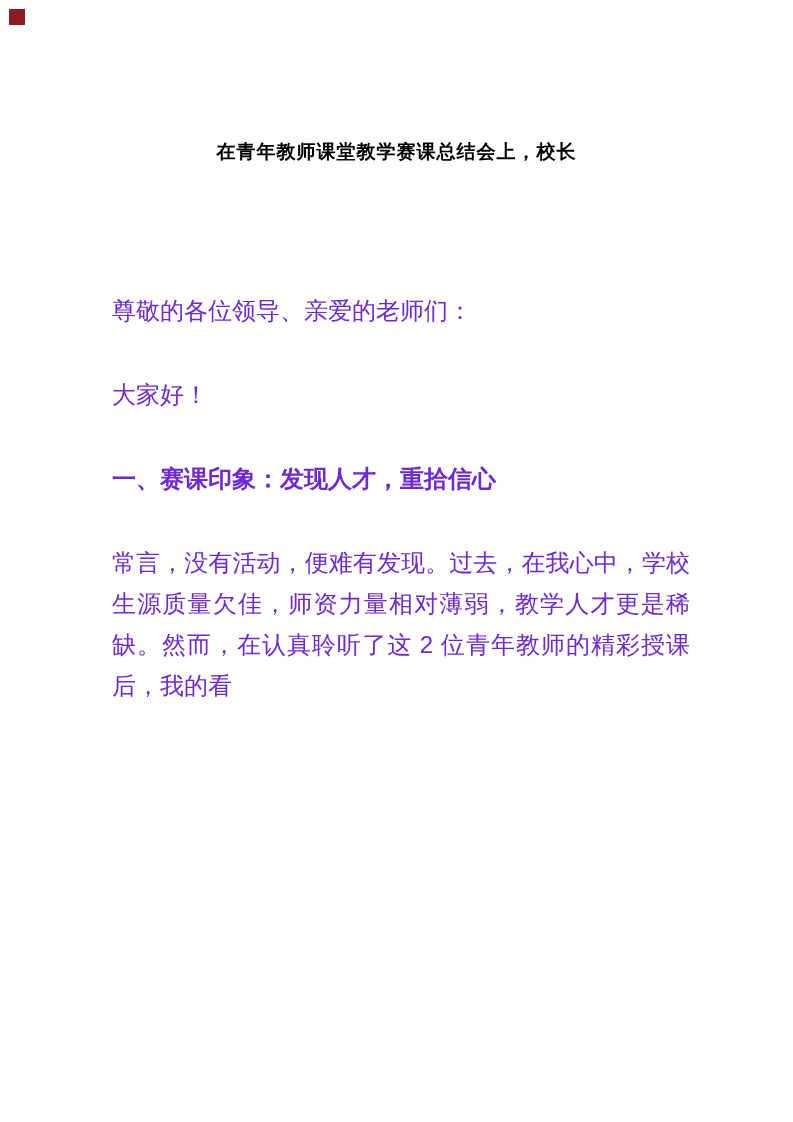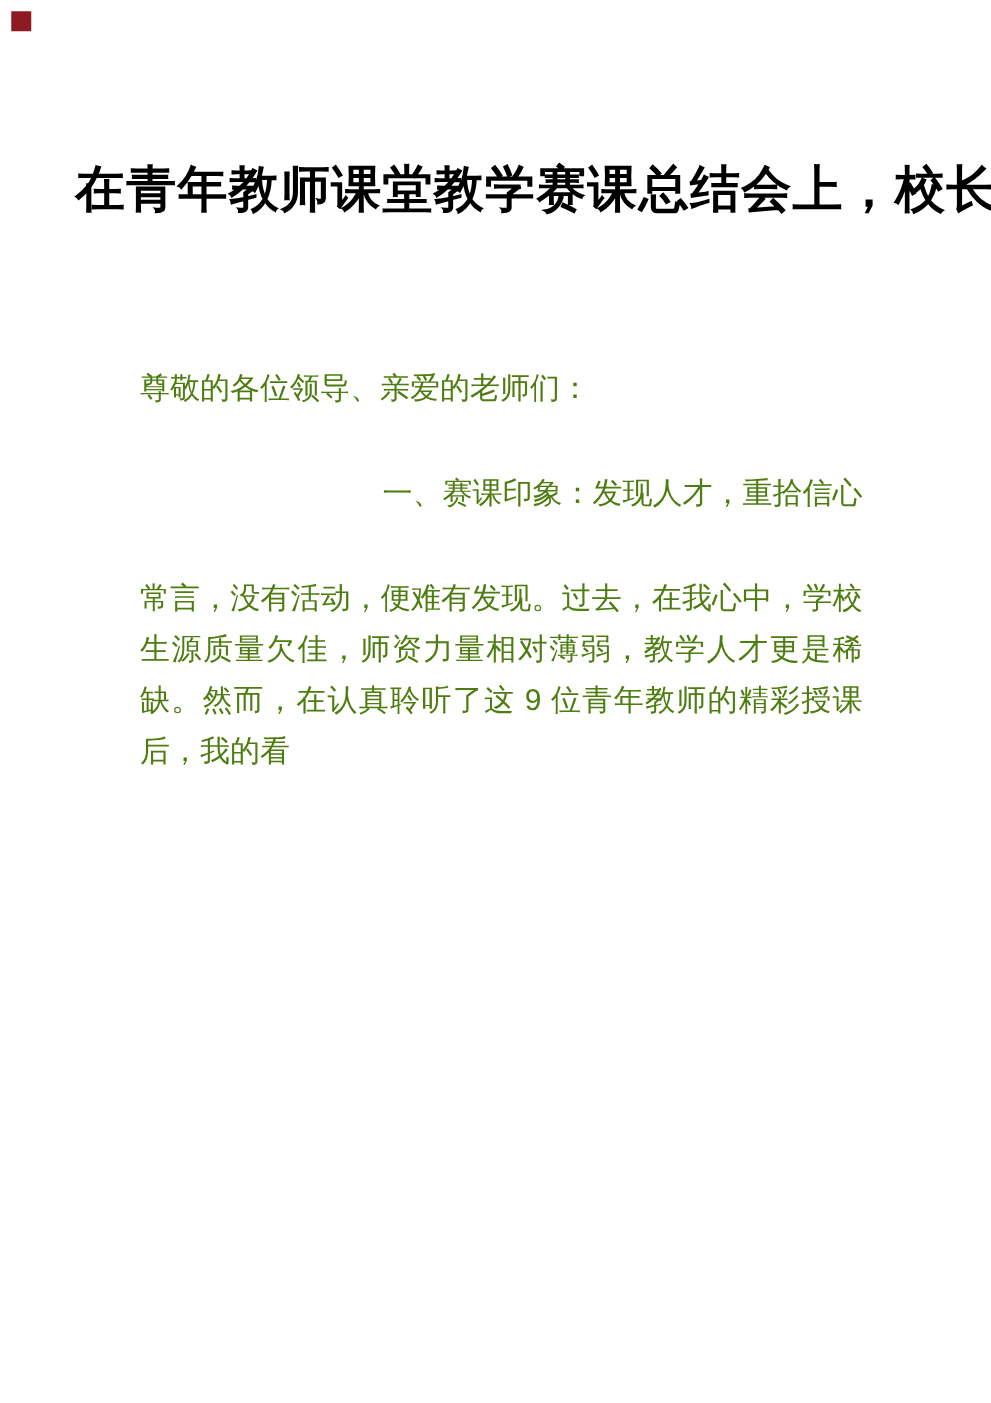--- a/index.html
+++ b/index.html
@@ -20,58 +20,60 @@
     position: absolute;
     top: 9px;
     left: 9px;
     width: 16px;
     height: 16px;
     background: #8e1b21;
   }
   .doc-title {
     margin: 104px 60px 0 60px;
     text-align: center;
-    font-size: 40px;
+    font-size: 19px;
     font-weight: 700;
     color: #000000;
     line-height: 96px;
     letter-spacing: 1px;
   }
   .doc-title .title-line {
     display: block;
     white-space: nowrap;
   }
   .doc-body {
     margin: 90px 100px 0 112px;
     width: 578px;
   }
   .para {
     font-size: 24px;
     line-height: 41px;
     margin: 0 0 43px 0;
-    color: #4d7c0f;
+    color: #6d28d9;
     text-align: justify;
     text-justify: inter-ideograph;
     font-weight: 400;
     word-break: break-all;
   }
   .para.heading {
-    text-align: right;
+    text-align: left;
+    font-weight: bold;
   }
 </style>
 </head>
 <body>
 
 <div class="page">
 
   <div class="corner-mark"></div>
 
   <h1 class="doc-title">
     <span class="title-line">在青年教师课堂教学赛课总结会上，校长</span>
   </h1>
 
   <div class="doc-body">
     <p class="para">尊敬的各位领导、亲爱的老师们：</p>
+    <p class="para">大家好！</p>
     <p class="para heading">一、赛课印象：发现人才，重拾信心</p>
-    <p class="para">常言，没有活动，便难有发现。过去，在我心中，学校生源质量欠佳，师资力量相对薄弱，教学人才更是稀缺。然而，在认真聆听了这 9 位青年教师的精彩授课后，我的看</p>
+    <p class="para">常言，没有活动，便难有发现。过去，在我心中，学校生源质量欠佳，师资力量相对薄弱，教学人才更是稀缺。然而，在认真聆听了这 2 位青年教师的精彩授课后，我的看</p>
   </div>
 
 </div>
 
 </body></html>

